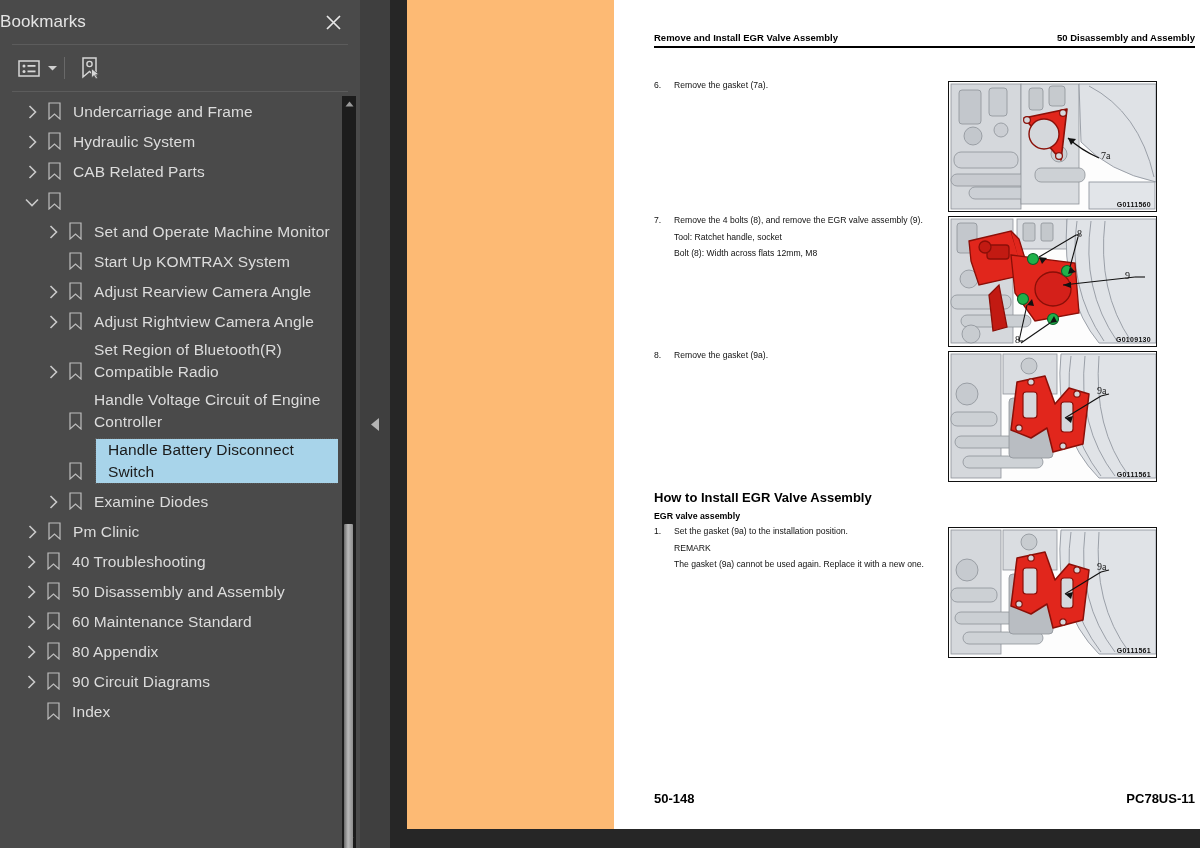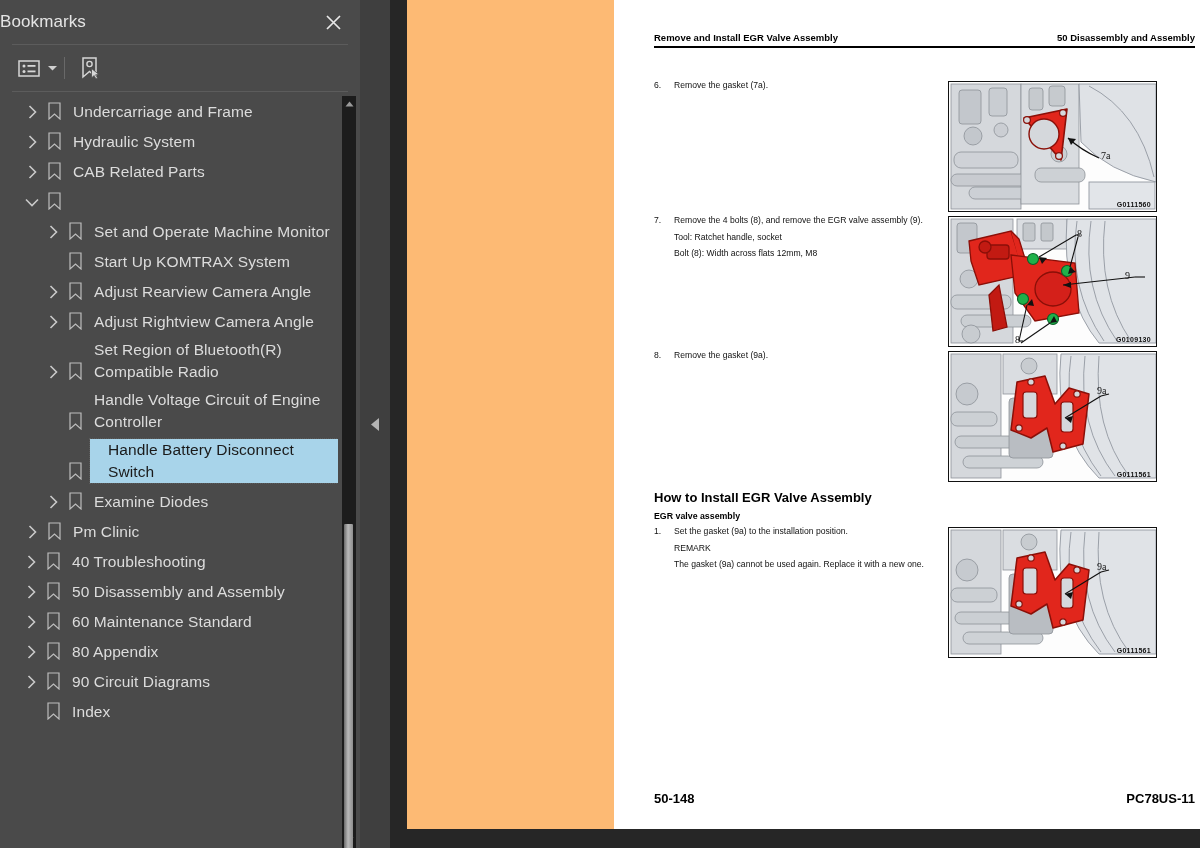--- a/index.html
+++ b/index.html
@@ -80,22 +80,22 @@
     font-size: 15.5px; color: #dcdcdc;
     line-height: 22px;
     padding-left: 8px; padding-right: 6px;
     letter-spacing: .1px;
     flex: 1 1 auto;
   }
   .node.sel .lbl {
     background: #a8d4ea;
     color: #1a1a1a;
     outline: 1px dotted #5b5b5b;
-    margin-left: 4px;
-    padding-left: 18px;
+    margin-left: 10px;
+    padding-left: 12px;
   }
   .lvl0 { padding-left: 20px; }
   .lvl1 { padding-left: 21px; }
   .lvl2 { padding-left: 42px; }
 
   
   .vscroll {
     position: absolute; right: 0; top: 4px; width: 22px; bottom: 0;
     background: #4a4a4a;
   }

